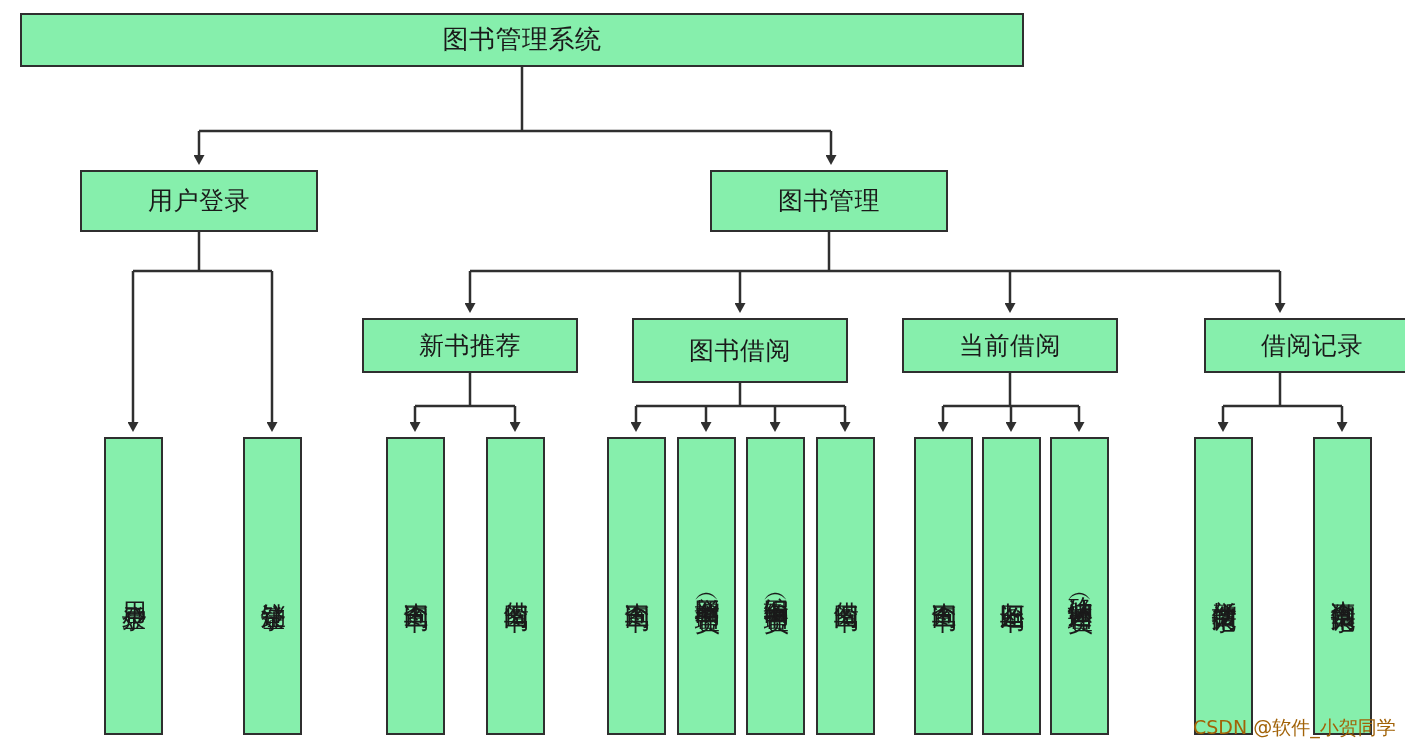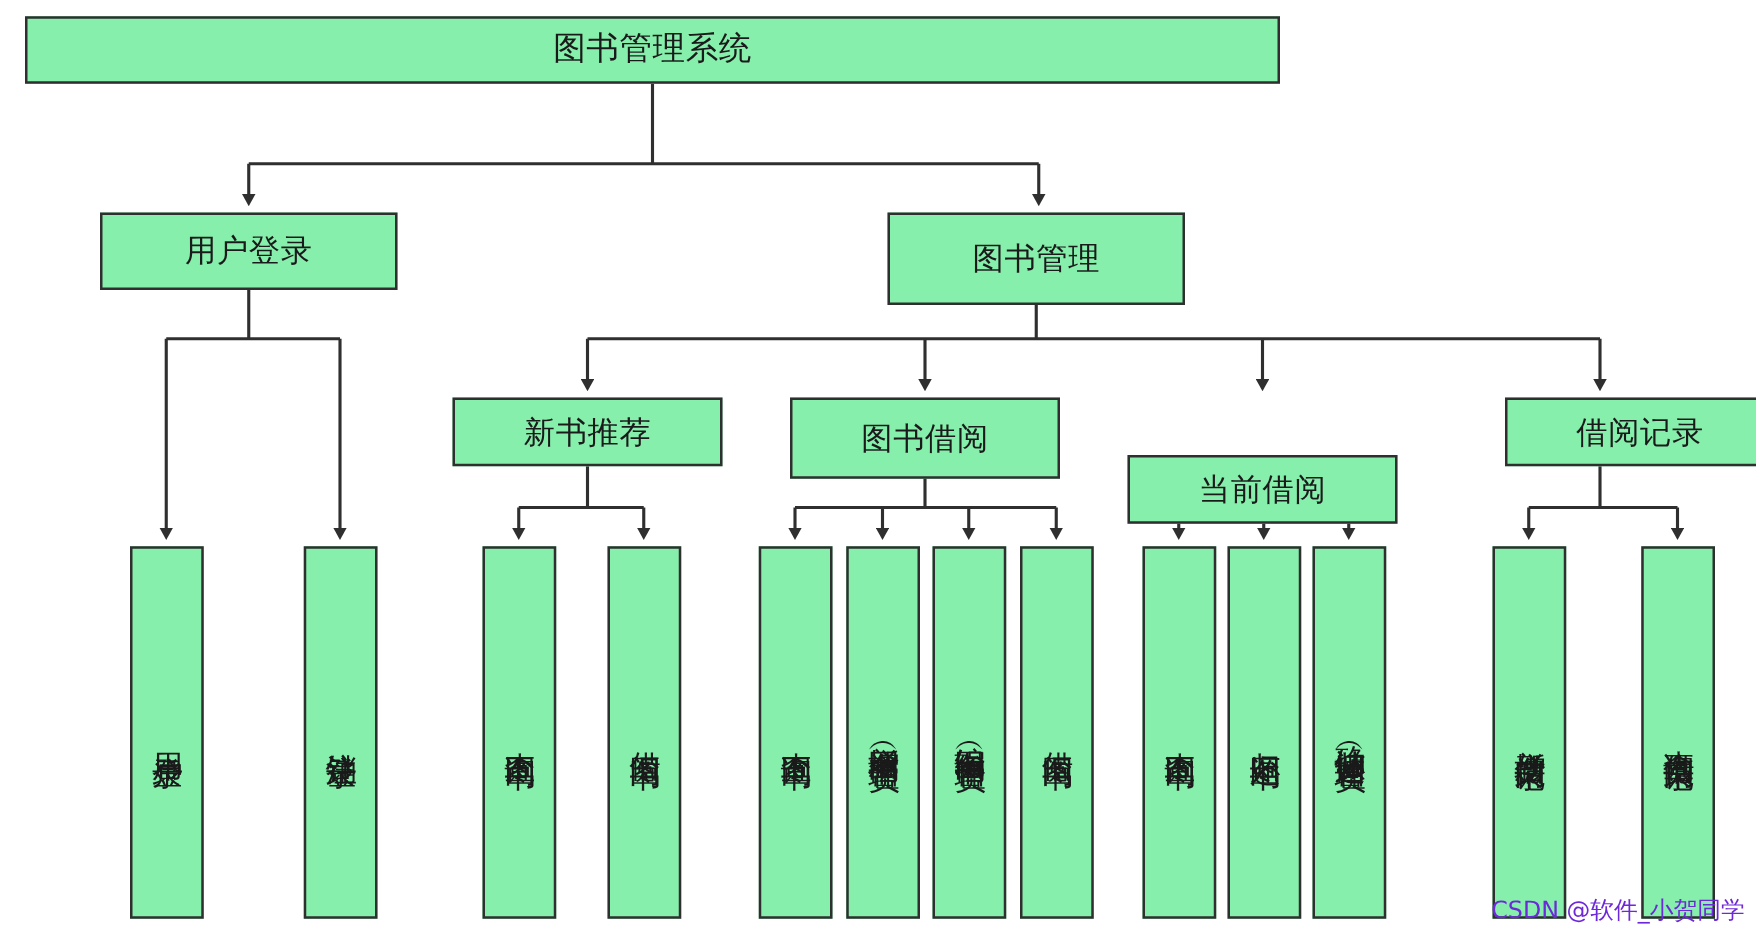--- a/index.html
+++ b/index.html
@@ -58,21 +58,21 @@
   .node.vert .label {
     writing-mode: vertical-rl;
     text-orientation: upright;
     font-size: 25px;
     line-height: 1.05;
     letter-spacing: 2px;
     max-height: 270px;
   }
   .watermark {
     position: absolute;
-    color: #6d28d9;
+    color: #a16207;
     font-size: 19px;
     white-space: nowrap;
     user-select: none;
     font-family: "DejaVu Sans", "Liberation Sans", sans-serif;
   }
 </style>
 </head>
 <body>
 
 <div id="canvas">
@@ -127,31 +127,31 @@
     </g>
   </svg>
 
   <div class="node horiz root" style="left:20px; top:13px; width:1004px; height:54px;">
     <span class="label">图书管理系统</span>
   </div>
 
   <div class="node horiz" style="left:80px; top:170px; width:238px; height:62px;">
     <span class="label">用户登录</span>
   </div>
-  <div class="node horiz" style="left:710px; top:170px; width:238px; height:74px;">
+  <div class="node horiz" style="left:710px; top:170px; width:238px; height:62px;">
     <span class="label">图书管理</span>
   </div>
 
   <div class="node horiz" style="left:362px; top:318px; width:216px; height:55px;">
     <span class="label">新书推荐</span>
   </div>
   <div class="node horiz" style="left:632px; top:318px; width:216px; height:65px;">
     <span class="label">图书借阅</span>
   </div>
-  <div class="node horiz" style="left:902px; top:318px; width:216px; height:55px;margin-top:46px;">
+  <div class="node horiz" style="left:902px; top:318px; width:216px; height:55px;">
     <span class="label">当前借阅</span>
   </div>
   <div class="node horiz" style="left:1172px; top:318px; width:216px; height:55px;margin-left:32px;">
     <span class="label">借阅记录</span>
   </div>
 
   <div class="node vert" style="left:104px; top:437px; width:59px; height:298px;">
     <span class="label">用户登录</span>
   </div>
   <div class="node vert" style="left:243px; top:437px; width:59px; height:298px;">

